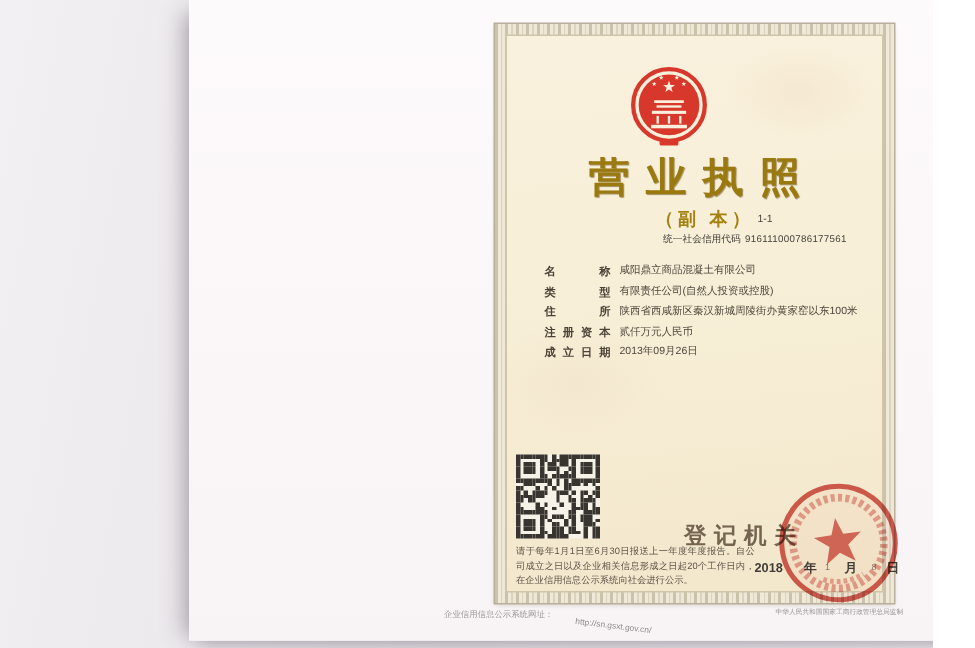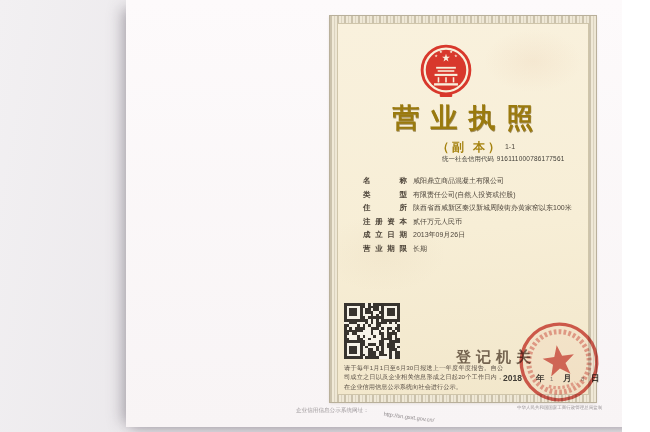--- a/index.html
+++ b/index.html
@@ -130,24 +130,20 @@
           <span class="fvalue">陕西省西咸新区秦汉新城周陵街办黄家窑以东100米</span>
         </div>
         <div class="frow">
           <span class="flabel">注册资本</span>
           <span class="fvalue">贰仟万元人民币</span>
         </div>
         <div class="frow">
           <span class="flabel">成立日期</span>
           <span class="fvalue">2013年09月26日</span>
         </div>
-        <div class="frow">
-          <span class="flabel">营业期限</span>
-          <span class="fvalue">长期</span>
-        </div>
       </div>
 
       <div class="qr">
           <i class="on"></i>
           <i class="on"></i>
           <i class="on"></i>
           <i class="on"></i>
           <i class="on"></i>
           <i class="on"></i>
           <i class="on"></i>

